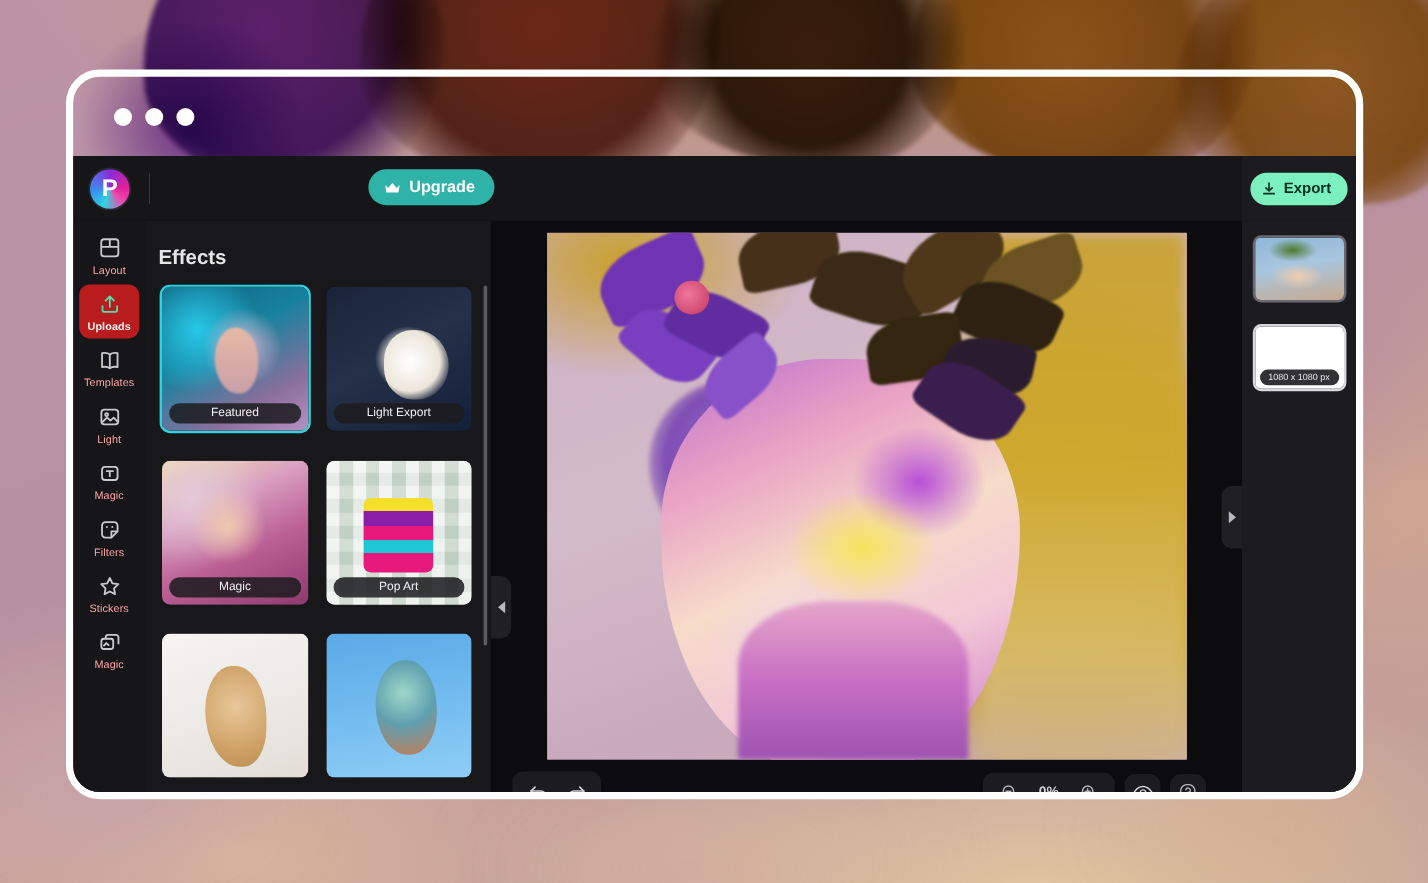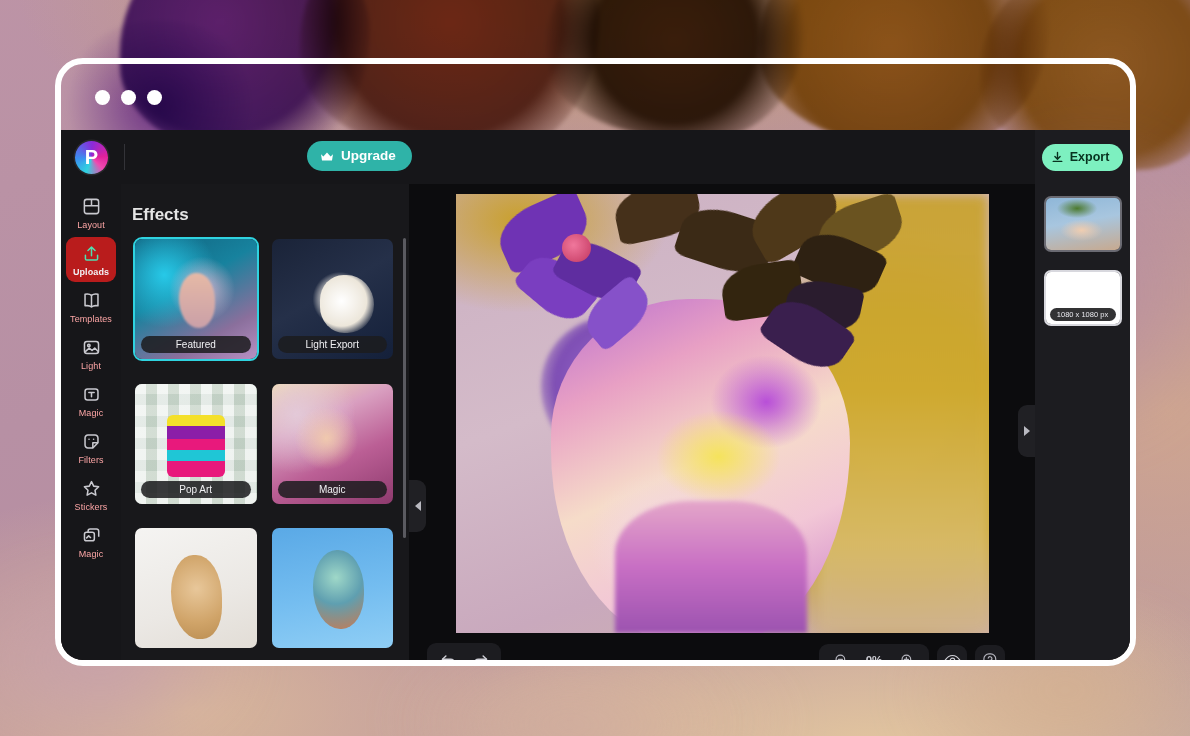--- a/index.html
+++ b/index.html
@@ -495,27 +495,27 @@
           </div>
 
 
 
           <div class="card">
             <div class="card-img t-light"></div>
             <div class="card-lab">Light Export</div>
           </div>
 
           <div class="card">
+            <div class="card-img t-magic"></div>
+            <div class="card-lab">Magic</div>
+          </div>
+
+          <div class="card">
             <div class="card-img t-popart"></div>
             <div class="card-lab">Pop Art</div>
-          </div>
-
-          <div class="card">
-            <div class="card-img t-magic"></div>
-            <div class="card-lab">Magic</div>
           </div>
 
           <div class="card">
             <div class="card-img t-dog"></div>
           </div>
 
           <div class="card">
             <div class="card-img t-bird"></div>
           </div>
         </div>

